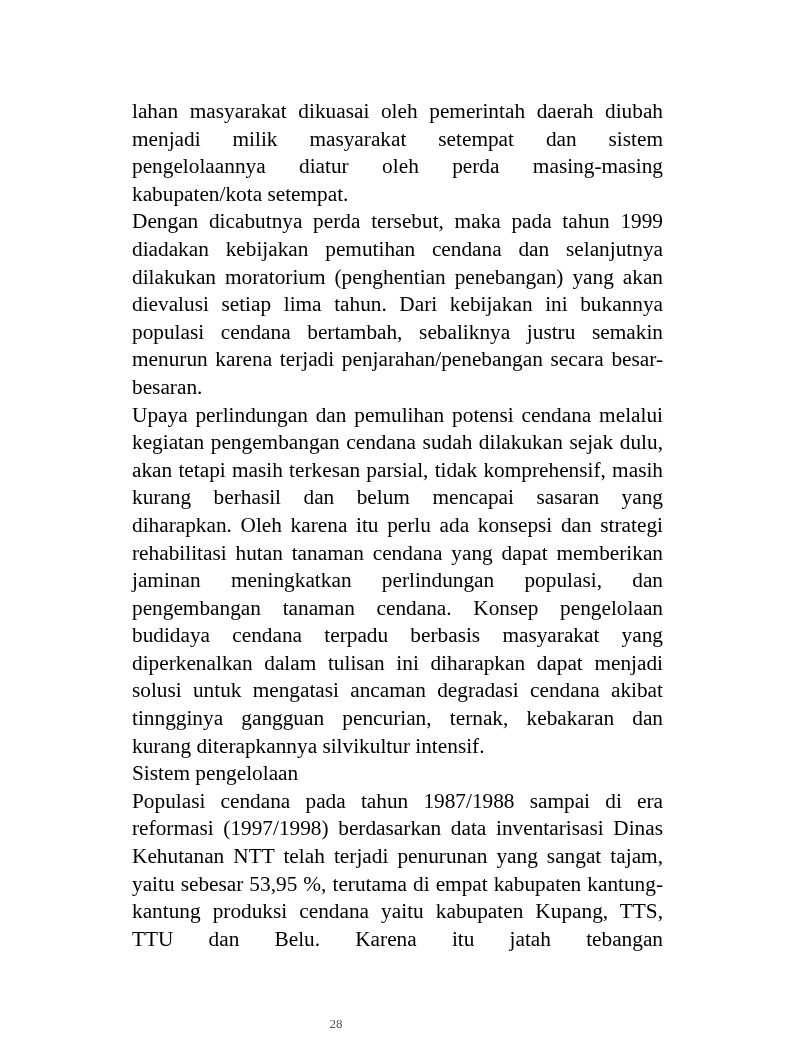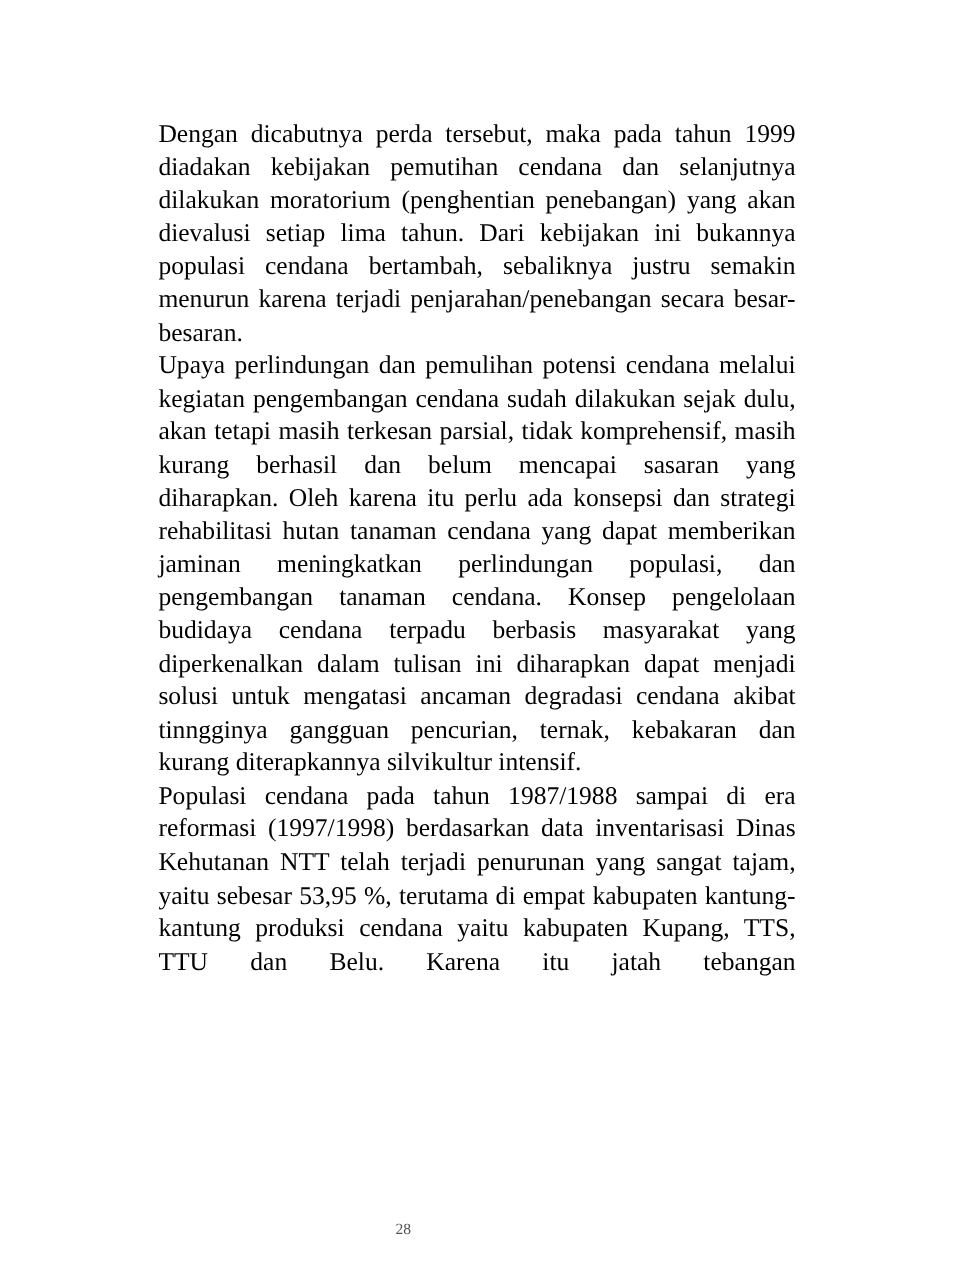--- a/index.html
+++ b/index.html
@@ -32,18 +32,20 @@
     text-align: center;
     font-family: "Liberation Serif", serif;
     font-size: 13px;
     color: #555555;
   }
 </style>
 </head>
 <body>
 
 <div class="page">
+  <p class="para">lahan masyarakat dikuasai oleh pemerintah daerah diubah menjadi milik masyarakat setempat dan sistem pengelolaannya diatur oleh perda masing-masing kabupaten/kota setempat.</p>
   <p class="para">Dengan dicabutnya perda tersebut, maka pada tahun 1999 diadakan kebijakan pemutihan cendana dan selanjutnya dilakukan moratorium (penghentian penebangan) yang akan dievalusi setiap lima tahun. Dari kebijakan ini bukannya populasi cendana bertambah, sebaliknya justru semakin menurun karena terjadi penjarahan/penebangan secara besar-besaran.</p>
   <p class="para">Upaya perlindungan dan pemulihan potensi cendana melalui kegiatan pengembangan cendana sudah dilakukan sejak dulu, akan tetapi masih terkesan parsial, tidak komprehensif, masih kurang berhasil dan belum mencapai sasaran yang diharapkan. Oleh karena itu perlu ada konsepsi dan strategi rehabilitasi hutan tanaman cendana yang dapat memberikan jaminan meningkatkan perlindungan populasi, dan pengembangan tanaman cendana. Konsep pengelolaan budidaya cendana terpadu berbasis masyarakat yang diperkenalkan dalam tulisan ini diharapkan dapat menjadi solusi untuk mengatasi ancaman degradasi cendana akibat tinngginya gangguan pencurian, ternak, kebakaran dan kurang diterapkannya silvikultur intensif.</p>
+  <p class="heading">Sistem pengelolaan</p>
   <p class="para last-justified">Populasi cendana pada tahun 1987/1988 sampai di era reformasi (1997/1998) berdasarkan data inventarisasi Dinas Kehutanan NTT telah terjadi penurunan yang sangat tajam, yaitu sebesar 53,95 %, terutama di empat kabupaten kantung-kantung produksi cendana yaitu kabupaten Kupang, TTS, TTU dan Belu. Karena itu jatah tebangan</p>
 </div>
 
 <div class="page-number">28</div>
 
 </body></html>

